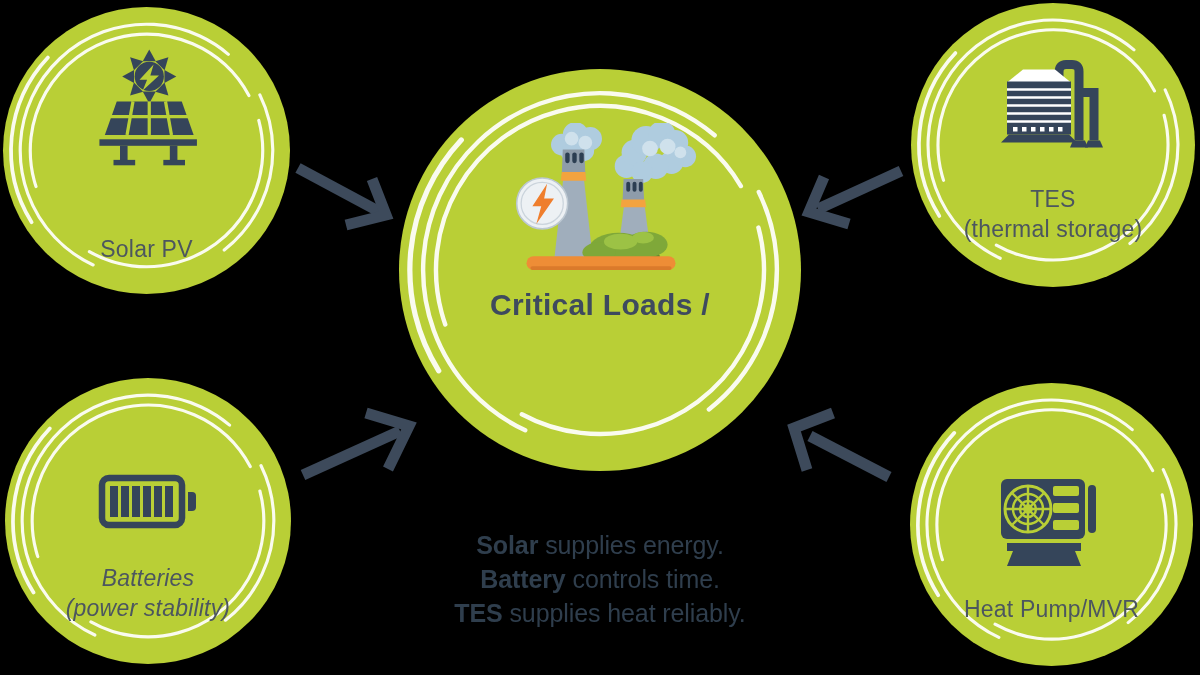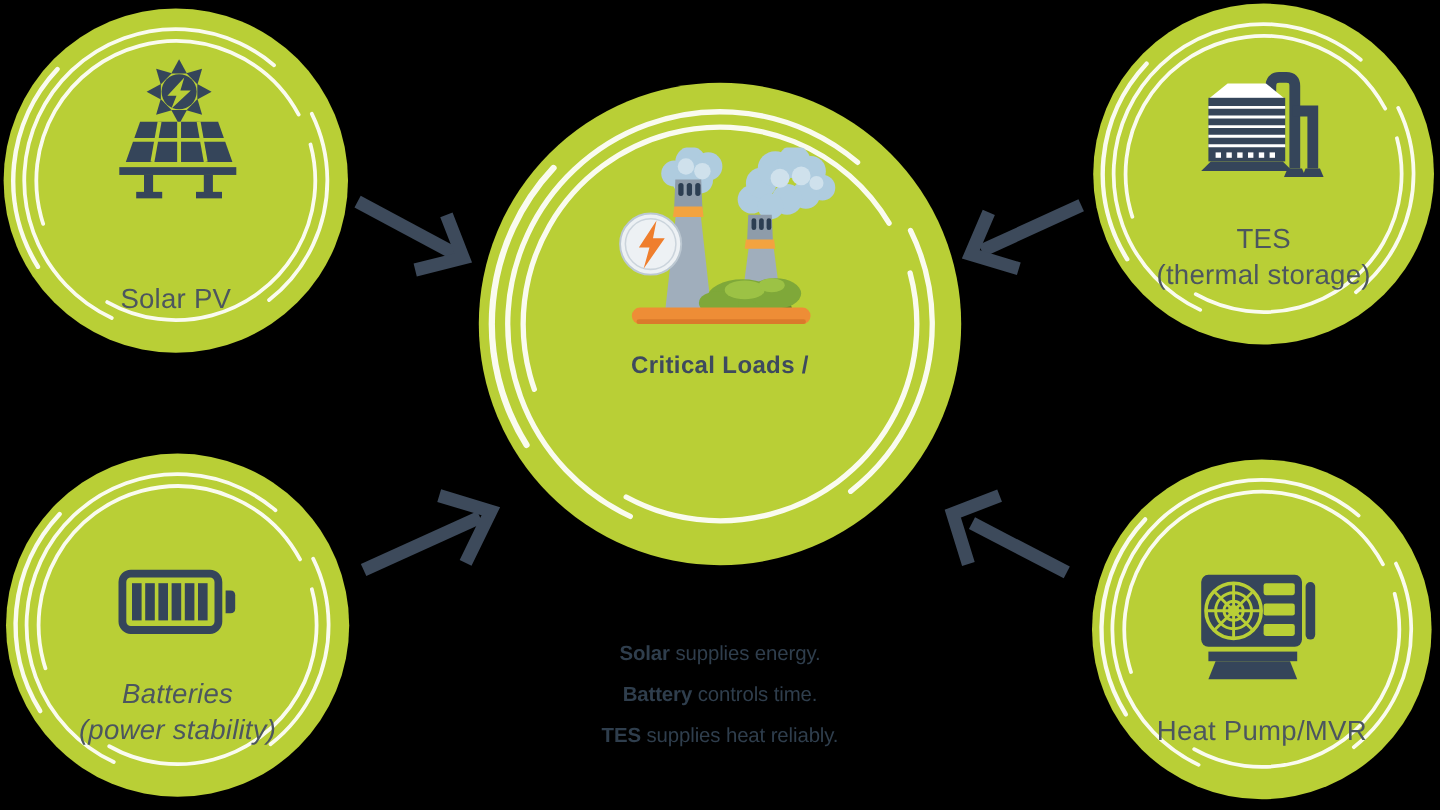--- a/index.html
+++ b/index.html
@@ -28,35 +28,35 @@
   .n-bl .icon{left:93px;top:95px;width:100px;height:57px;}
   .n-br .icon{left:81px;top:90px;width:120px;height:102px;}
   .n-c  .illo{left:104px;top:54px;width:196px;height:152px;}
   .label{position:absolute;left:0;right:0;text-align:center;
          font-size:23px;line-height:30px;color:var(--label-slate,#4c565f);letter-spacing:.2px;}
   .n-tl .label{top:206px;margin-top:21px;}
   .n-tr .label{top:181px;}
   .n-bl .label{top:185px;}
   .n-br .label{top:211px;}
   .title{position:absolute;left:0;right:0;top:213px;text-align:center;
-         font-size:20px;line-height:46px;font-weight:700;
+         font-size:30px;line-height:46px;font-weight:700;
          color:var(--title-navy,#3e4a5e);letter-spacing:.3px;}
   
   .arrows{position:absolute;inset:0;width:100%;height:100%;}
   .arrows path{fill:none;stroke:var(--arrow-slate,#3d4a5b);stroke-width:11px;stroke-linejoin:miter;stroke-linecap:butt;}
   
   .sl{fill:var(--icon-slate,#35455a);}
   .sl-st{stroke:var(--icon-slate,#35455a);fill:none;}
   .gap{stroke:var(--circle-green,#b9cf36);fill:none;}
   .gapf{fill:var(--circle-green,#b9cf36);}
   .wh{fill:#fff;}
   .wh-st{stroke:#fff;fill:none;}
   
   .caption{position:absolute;left:350px;top:528px;width:500px;text-align:center;
-           font-size:17px;line-height:34px;color:var(--caption-slate,#2f3e4d);letter-spacing:-.1px;}
+           font-size:25px;line-height:34px;color:var(--caption-slate,#2f3e4d);letter-spacing:-.1px;}
   .caption .b{font-weight:700;}
 </style>
 </head>
 <body>
 
 <div class="canvas">
 
   <svg class="arrows" viewBox="0 0 1200 675" aria-hidden="true">
     <g>
       <path d="M298,168 L380,212"></path>

